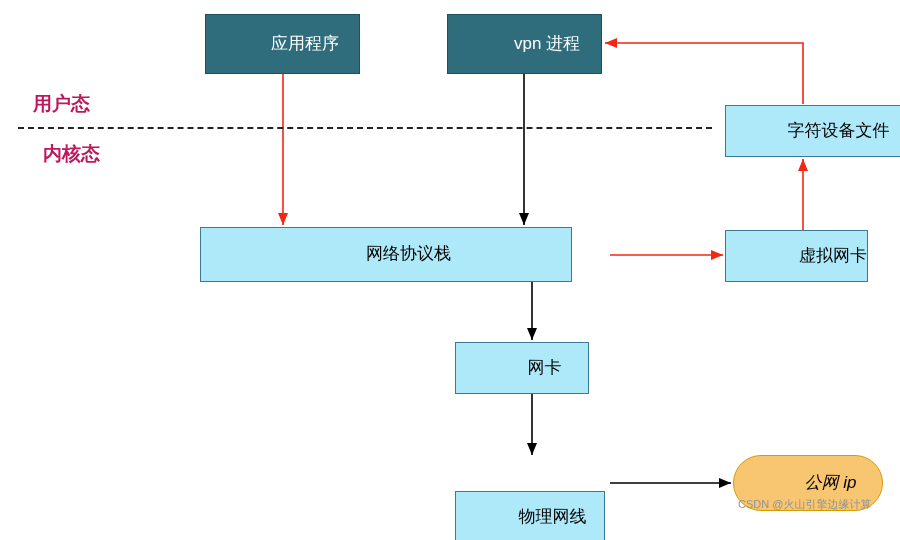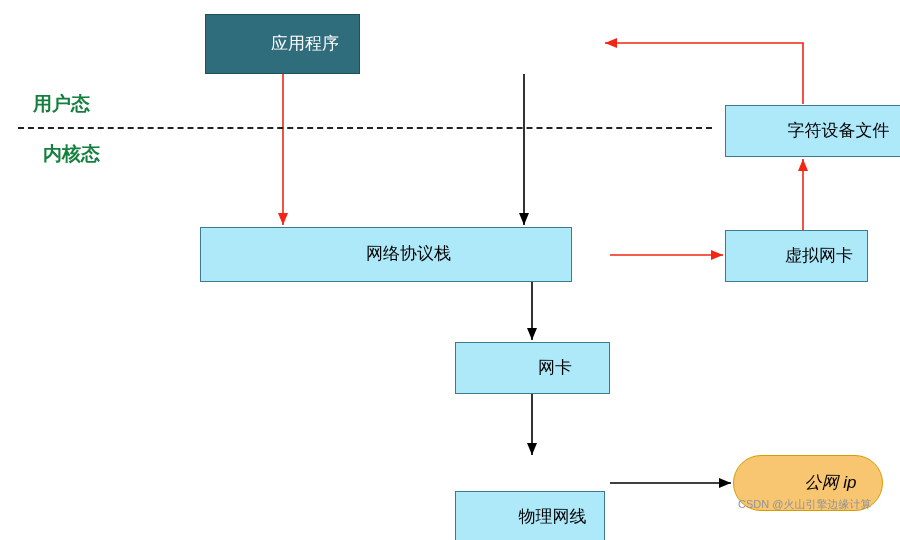--- a/index.html
+++ b/index.html
@@ -52,30 +52,30 @@
     background: var(--ellipse-fill, #f8c571);
     border: 1px solid var(--ellipse-border, #d79b00);
     border-radius: 28px;
     color: #000000;
   }
 
   #node-app        { left: 205px; top: 14px;  width: 155px; height: 60px; }
   #node-vpn        { left: 447px; top: 14px;  width: 155px; height: 60px; }
   #node-chardev    { left: 725px; top: 105px; width: 182px; height: 52px; }
   #node-stack      { left: 200px; top: 227px; width: 372px; height: 55px; }
-  #node-vnic       { left: 725px; top: 230px; width: 143px; height: 52px; }
-  #node-nic        { left: 455px; top: 342px; width: 155px; height: 52px; }
+  #node-vnic       { left: 725px; top: 230px; width: 143px; height: 52px; justify-content: flex-end; }
+  #node-nic        { left: 455px; top: 342px; width: 134px; height: 52px; }
   #node-cable      { left: 455px; top: 457px; width: 150px; height: 52px; margin-top: 34px; }
   #node-public-ip  { left: 733px; top: 455px; width: 150px; height: 56px; font-style: italic; }
 
   .region-label {
     position: absolute;
     font-size: 19px;
     font-weight: 600;
-    color: #15803d;
+    color: #be185d;
     z-index: 2;
   }
   #label-user-mode   { left: 33px; top: 91px; }
   #label-kernel-mode { left: 43px; top: 141px; }
 
   .mode-divider {
     position: absolute;
     left: 18px;
     top: 127px;
     width: 694px;
@@ -129,20 +129,23 @@
   <div class="region-label" id="label-user-mode">用户态</div>
 
   <div class="mode-divider"></div>
 
   <div class="region-label" id="label-kernel-mode">内核态</div>
 
   <div class="node dark" id="node-app">
     <span>应用程序</span>
   </div>
 
+  <div class="node dark" id="node-vpn">
+    <span>vpn 进程</span>
+  </div>
 
   <div class="node light" id="node-chardev">
     <span>字符设备文件</span>
   </div>
 
   <div class="node light" id="node-stack">
     <span>网络协议栈</span>
   </div>
 
   <div class="node light" id="node-vnic">

